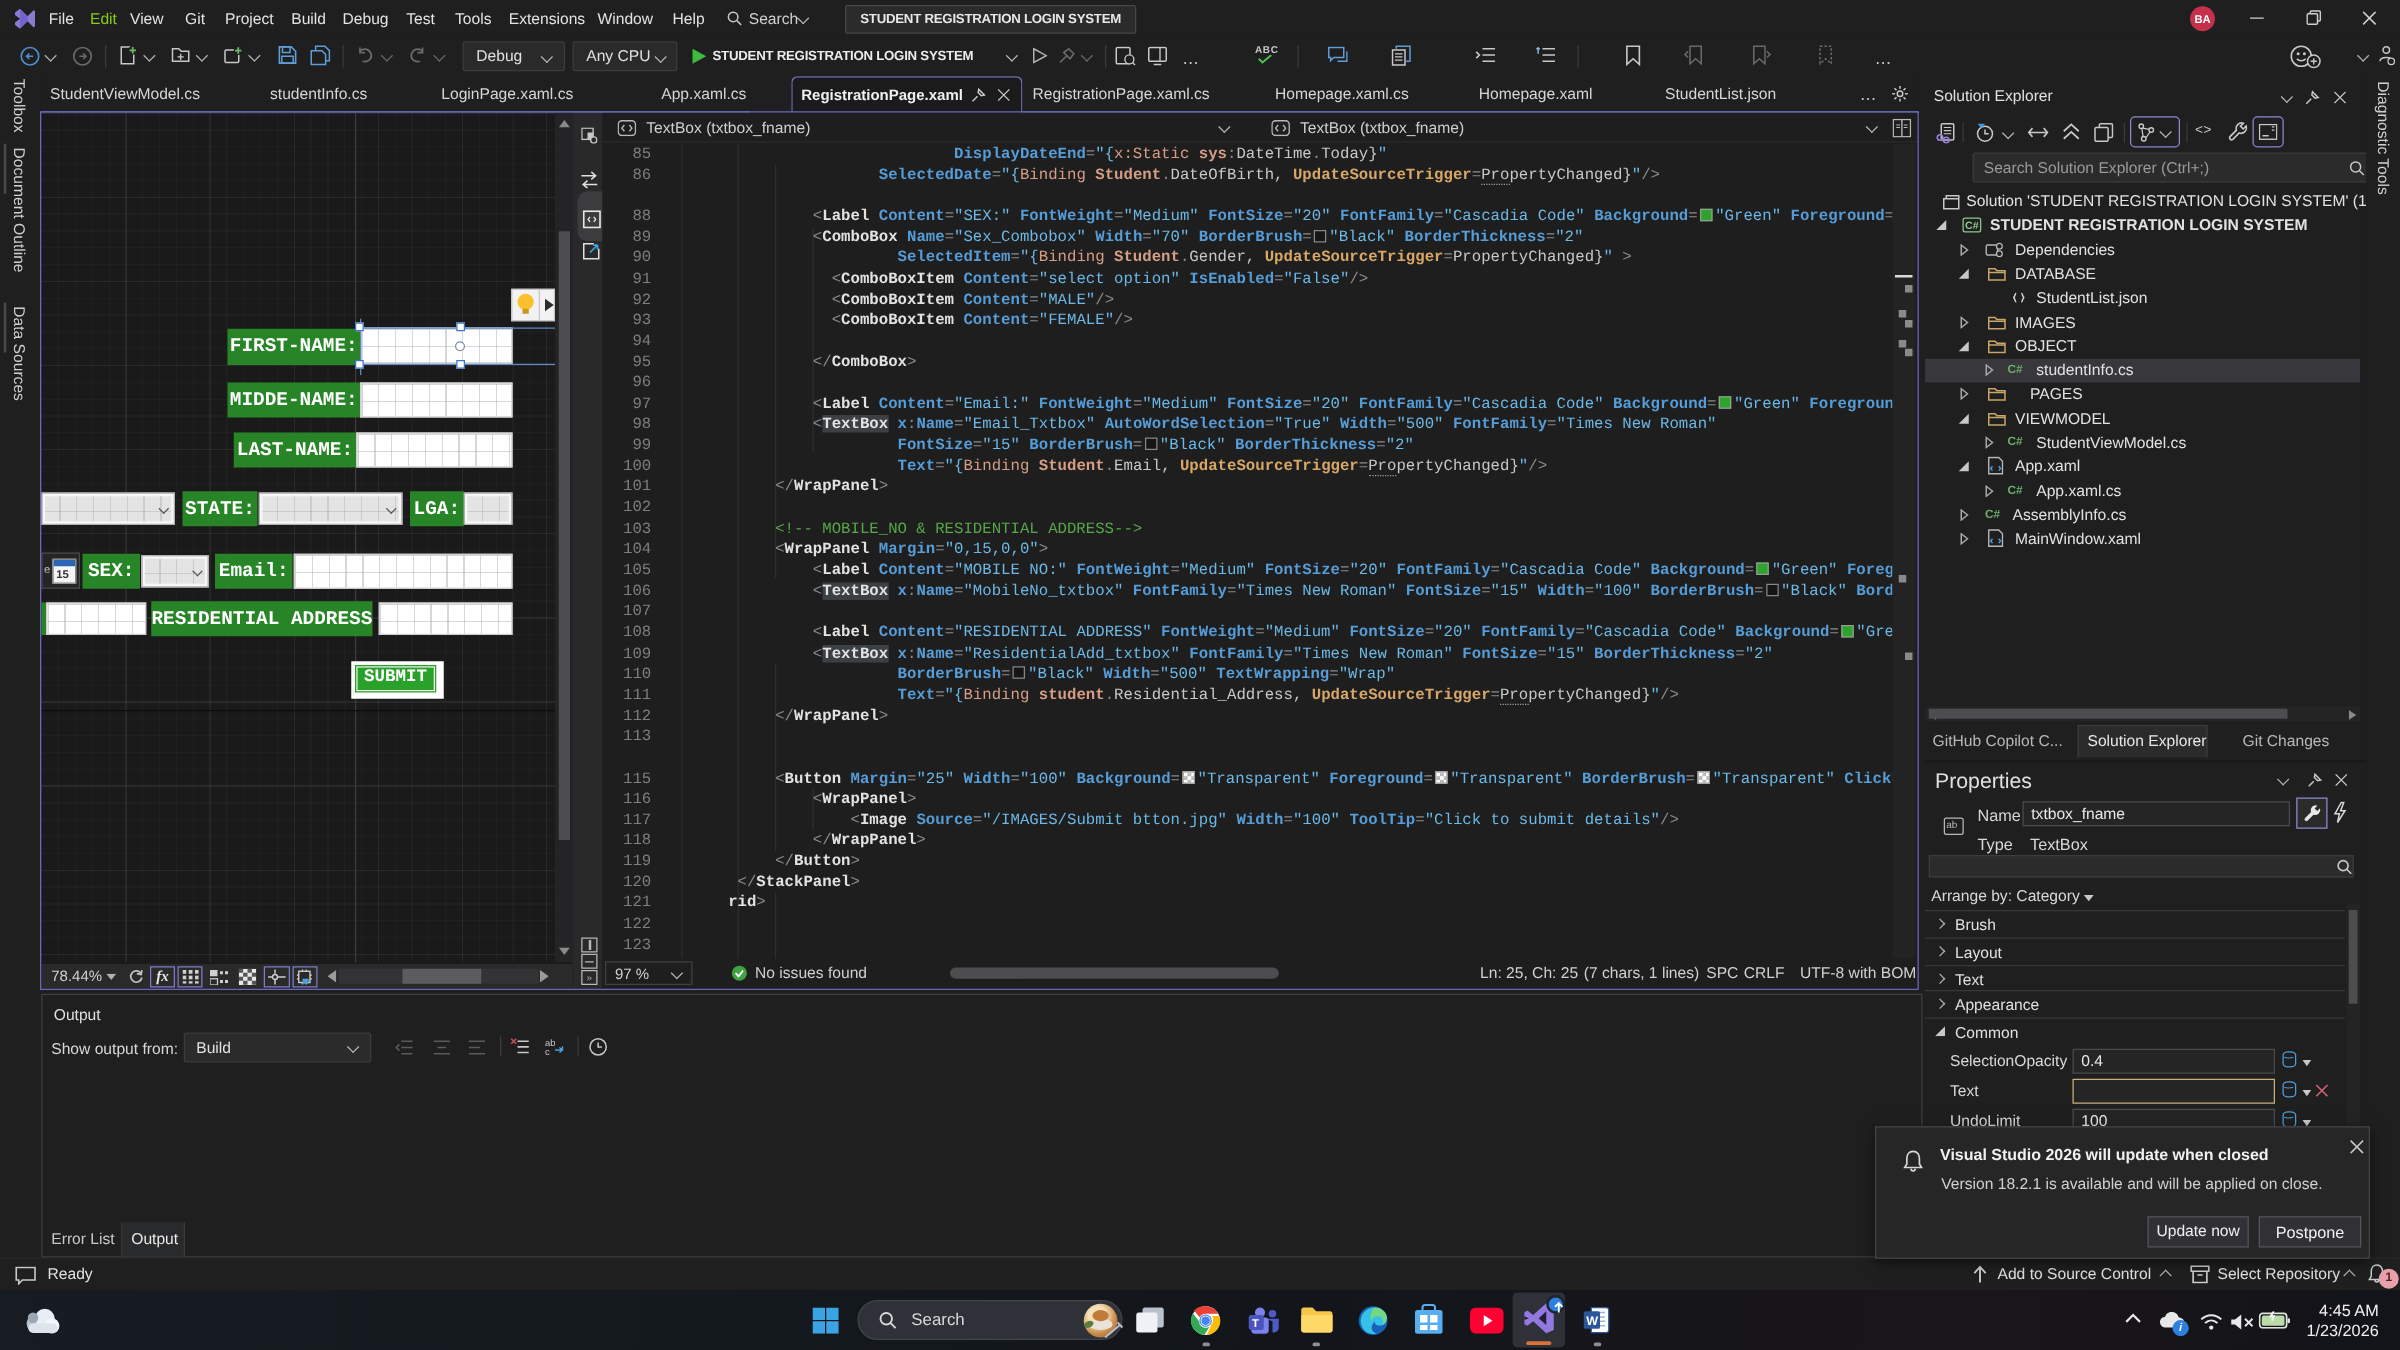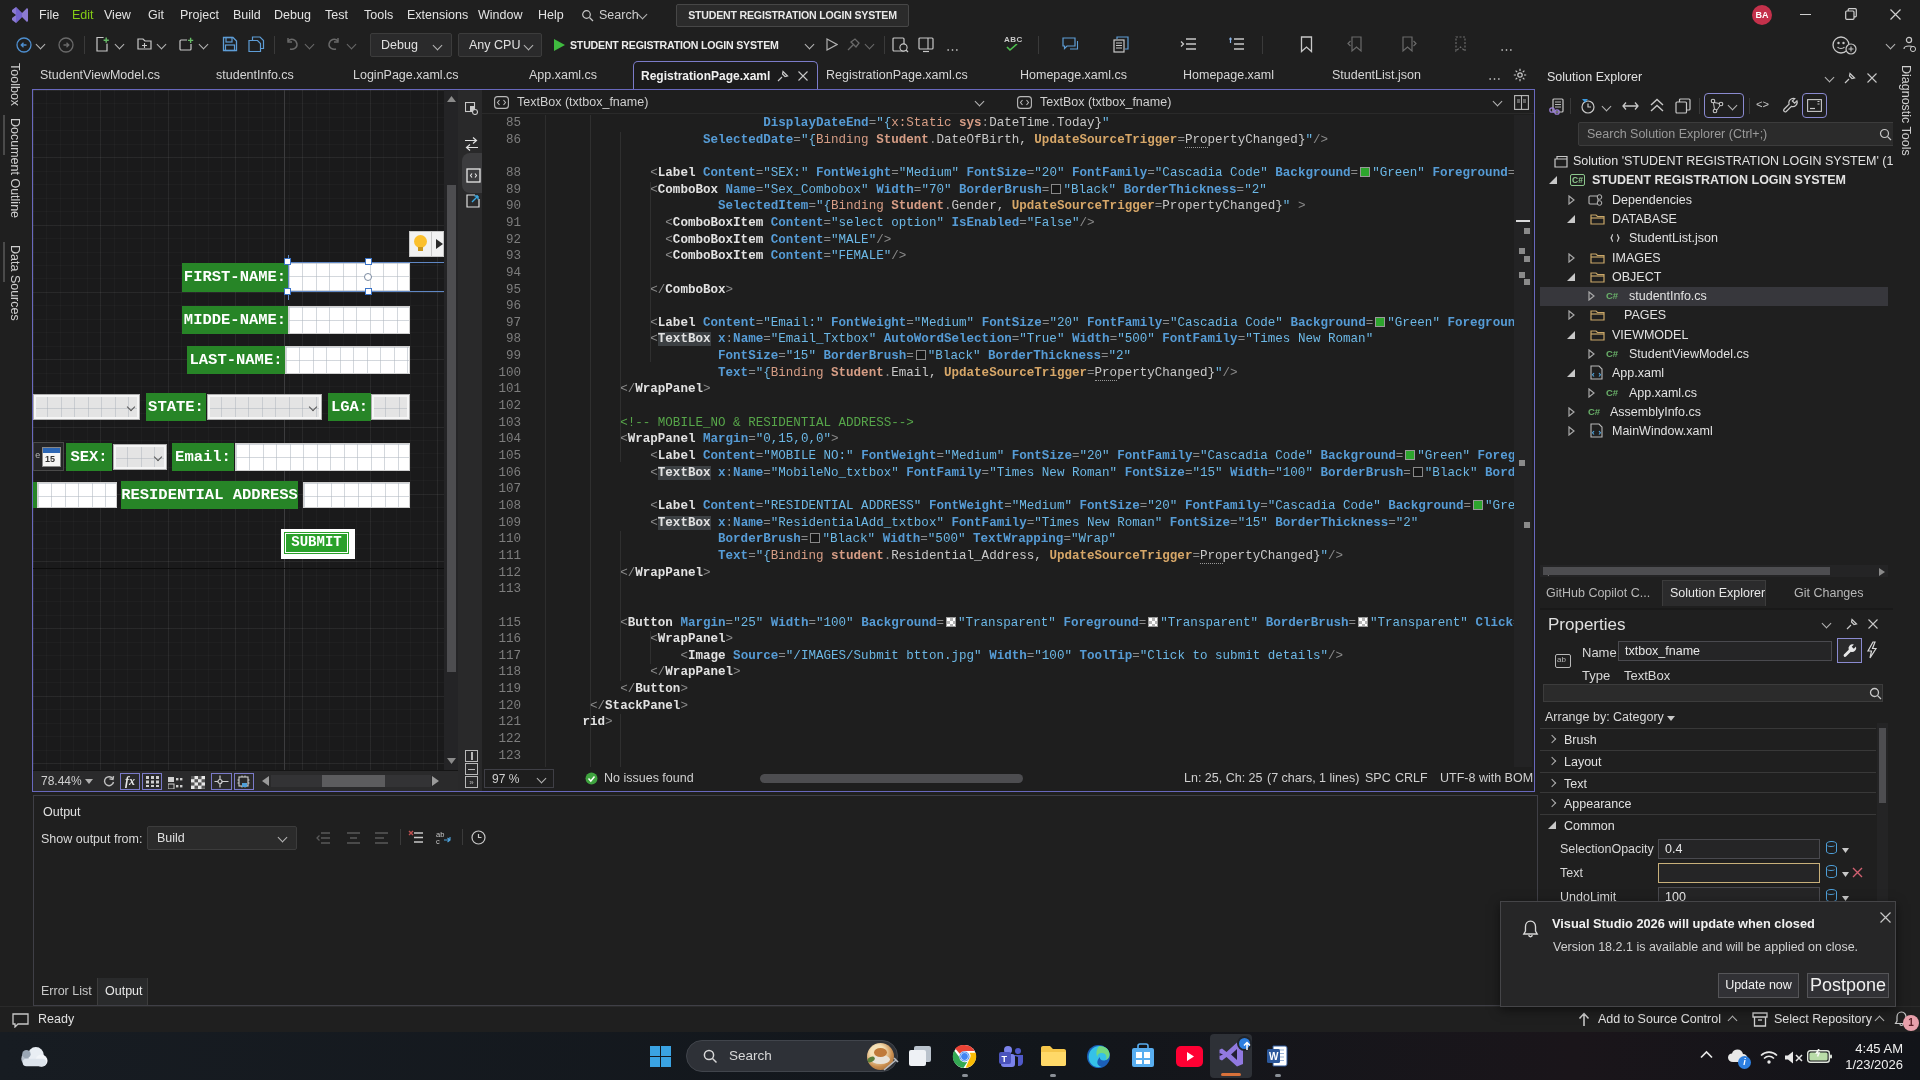--- a/index.html
+++ b/index.html
@@ -1042,15 +1042,15 @@
   <div class="abs" id="toast" style="left:1500px;top:901px;width:396px;height:106px;background:#262627;border:1px solid #454548;box-shadow:0 3px 10px rgba(0,0,0,0.5);">
     <svg class="abs" style="left:21px;top:18px;" width="17" height="19" viewBox="0 0 15 17">
         <path d="M7.5 1 C4.5 1 3 3.5 3 6 V10 L1.5 12.5 H13.5 L12 10 V6 C12 3.5 10.5 1 7.5 1 Z M6 13.5 C6 15.5 9 15.5 9 13.5" fill="none" stroke="#d8d8d8" stroke-width="1.2"></path>
       </svg>
     <div class="abs" style="left:51px;top:14px;font-size:12.8px;font-weight:600;color:#f0f0f0;">Visual Studio 2026 will update when closed</div>
     <svg class="abs" style="left:379px;top:10px;" width="11" height="11" viewBox="0 0 11 11">
         <path d="M0.5 0.5 L10.5 10.5 M10.5 0.5 L0.5 10.5" stroke="#c8c8c8" stroke-width="1.2"></path>
       </svg>
     <div class="abs" style="left:52px;top:38px;font-size:12.5px;color:#d0d0d0;">Version 18.2.1 is available and will be applied on close.</div>
     <div class="abs" style="left:217px;top:71px;width:81px;height:25px;background:#313135;border:1px solid #555558;font-size:12.5px;color:#f0f0f0;text-align:center;line-height:23px;">Update now</div>
-    <div class="abs" style="left:306px;top:71px;width:82px;height:25px;background:#313135;border:1px solid #555558;font-size:18px;color:#f0f0f0;text-align:center;line-height:23px;">Postpone</div>
+    <div class="abs" style="left:306px;top:71px;width:82px;height:25px;background:#313135;border:1px solid #555558;font-size:13px;color:#f0f0f0;text-align:center;line-height:23px;">Postpone</div>
   </div>
 </div>
 
 </body></html>

